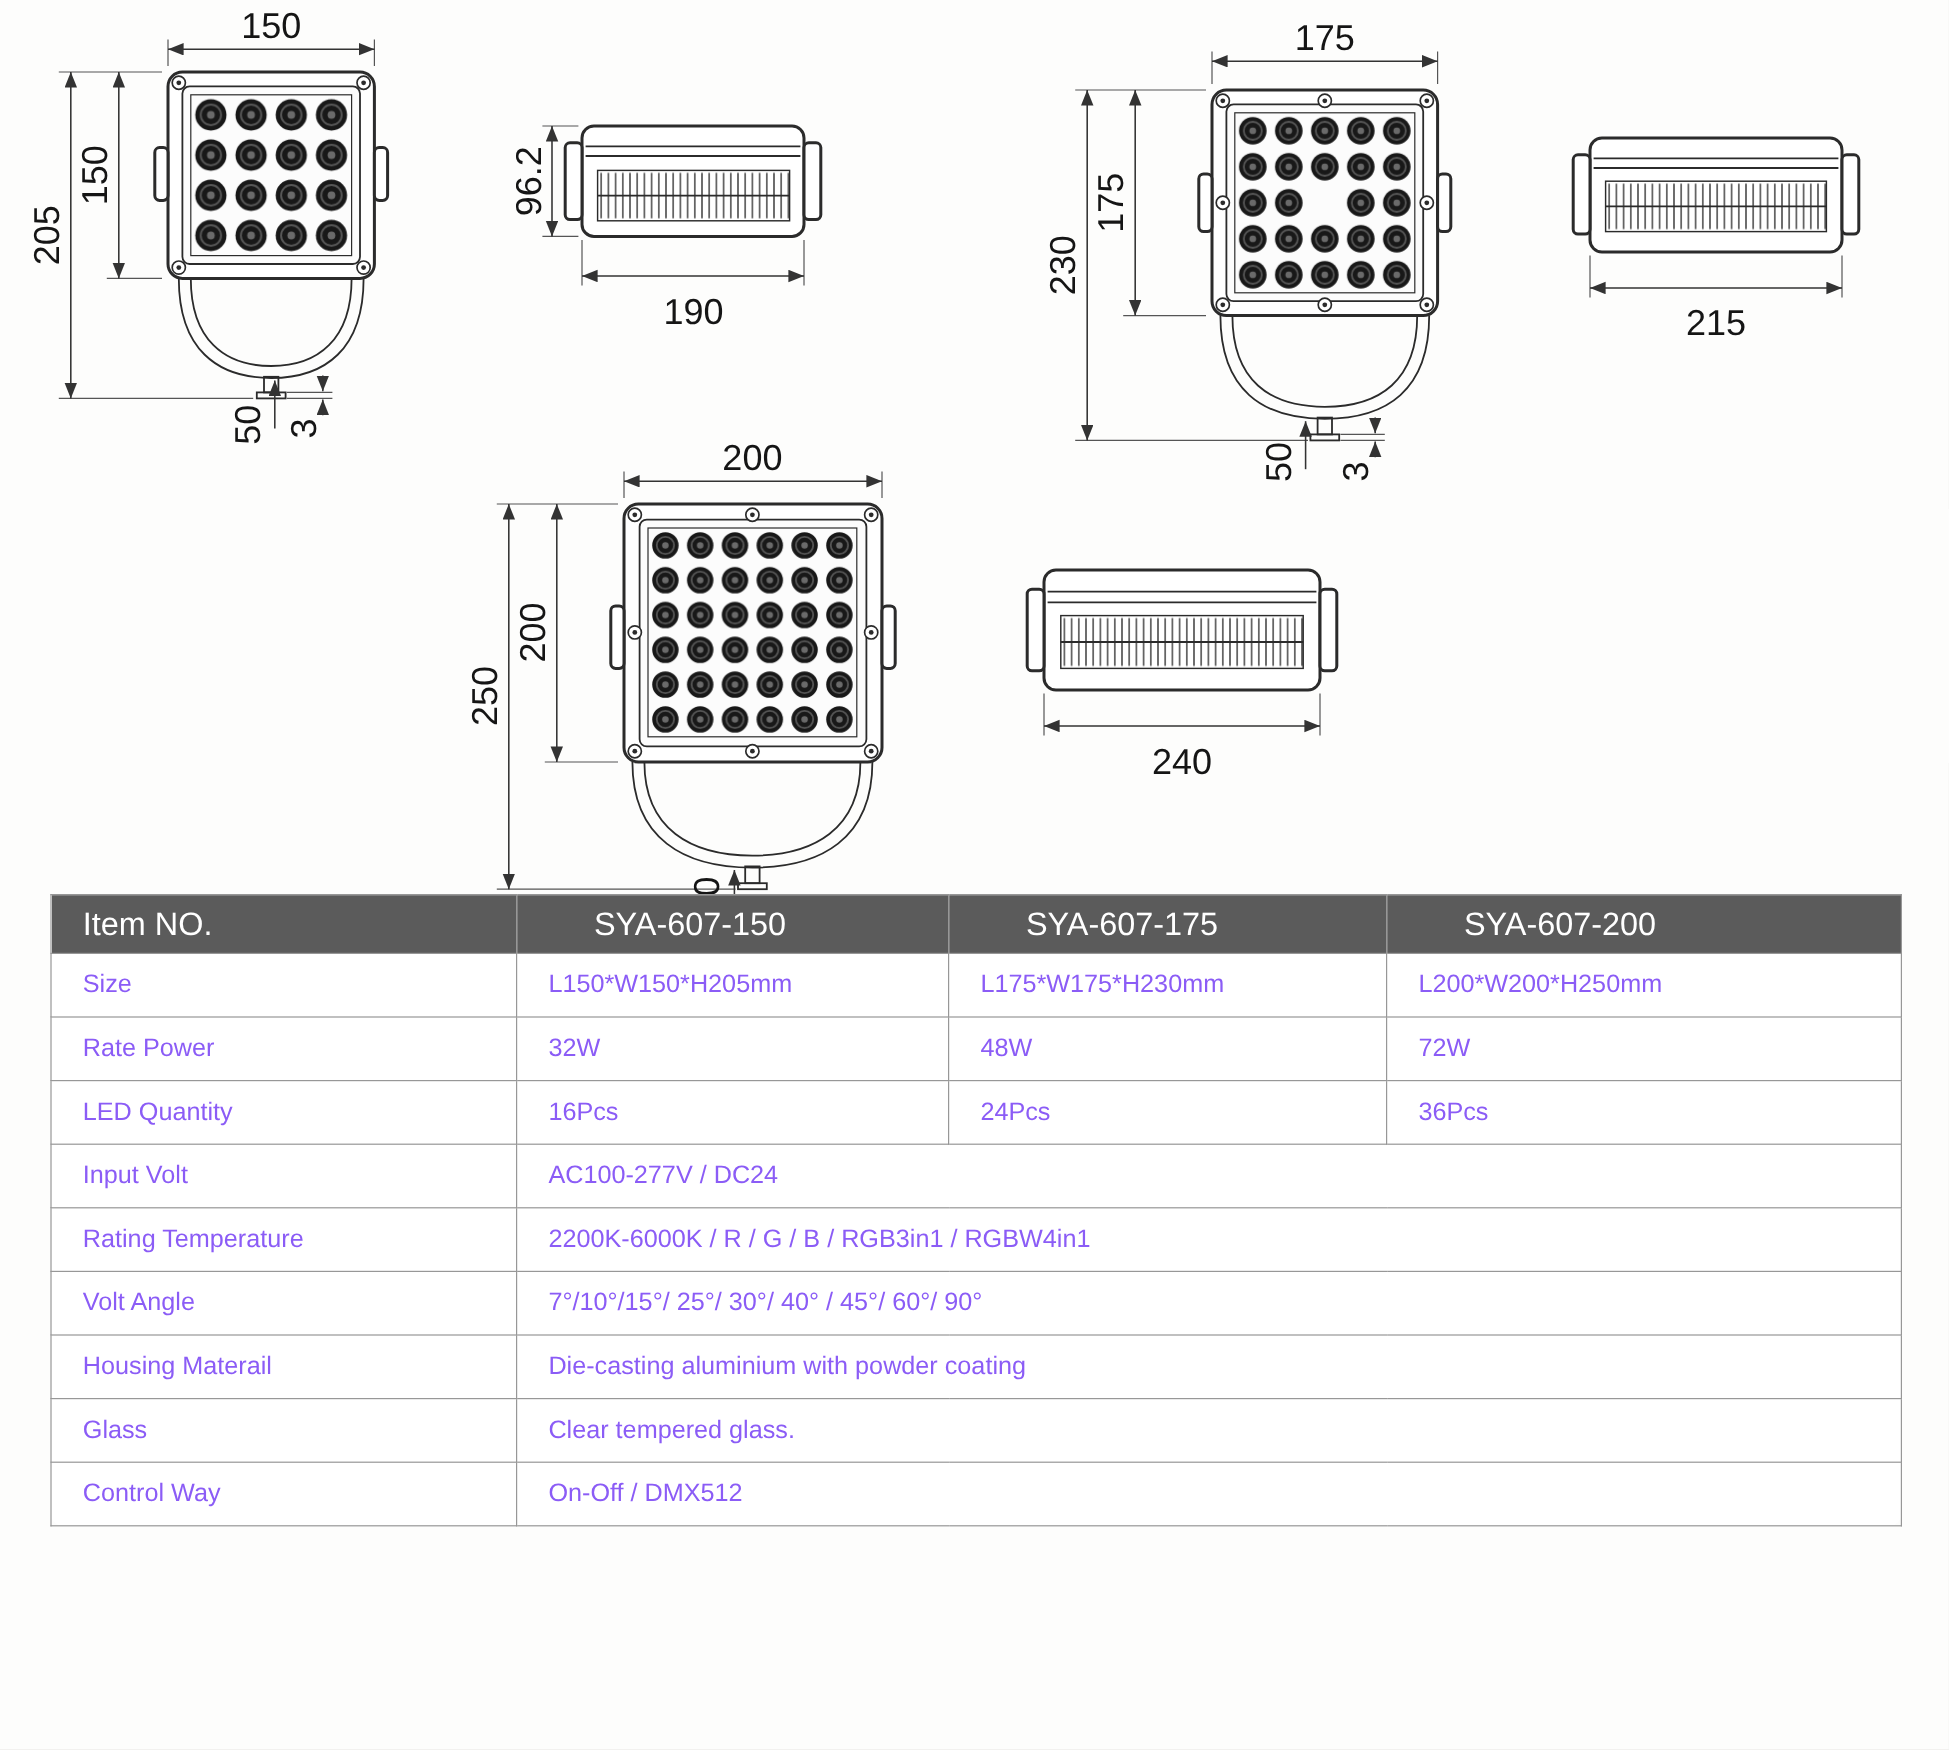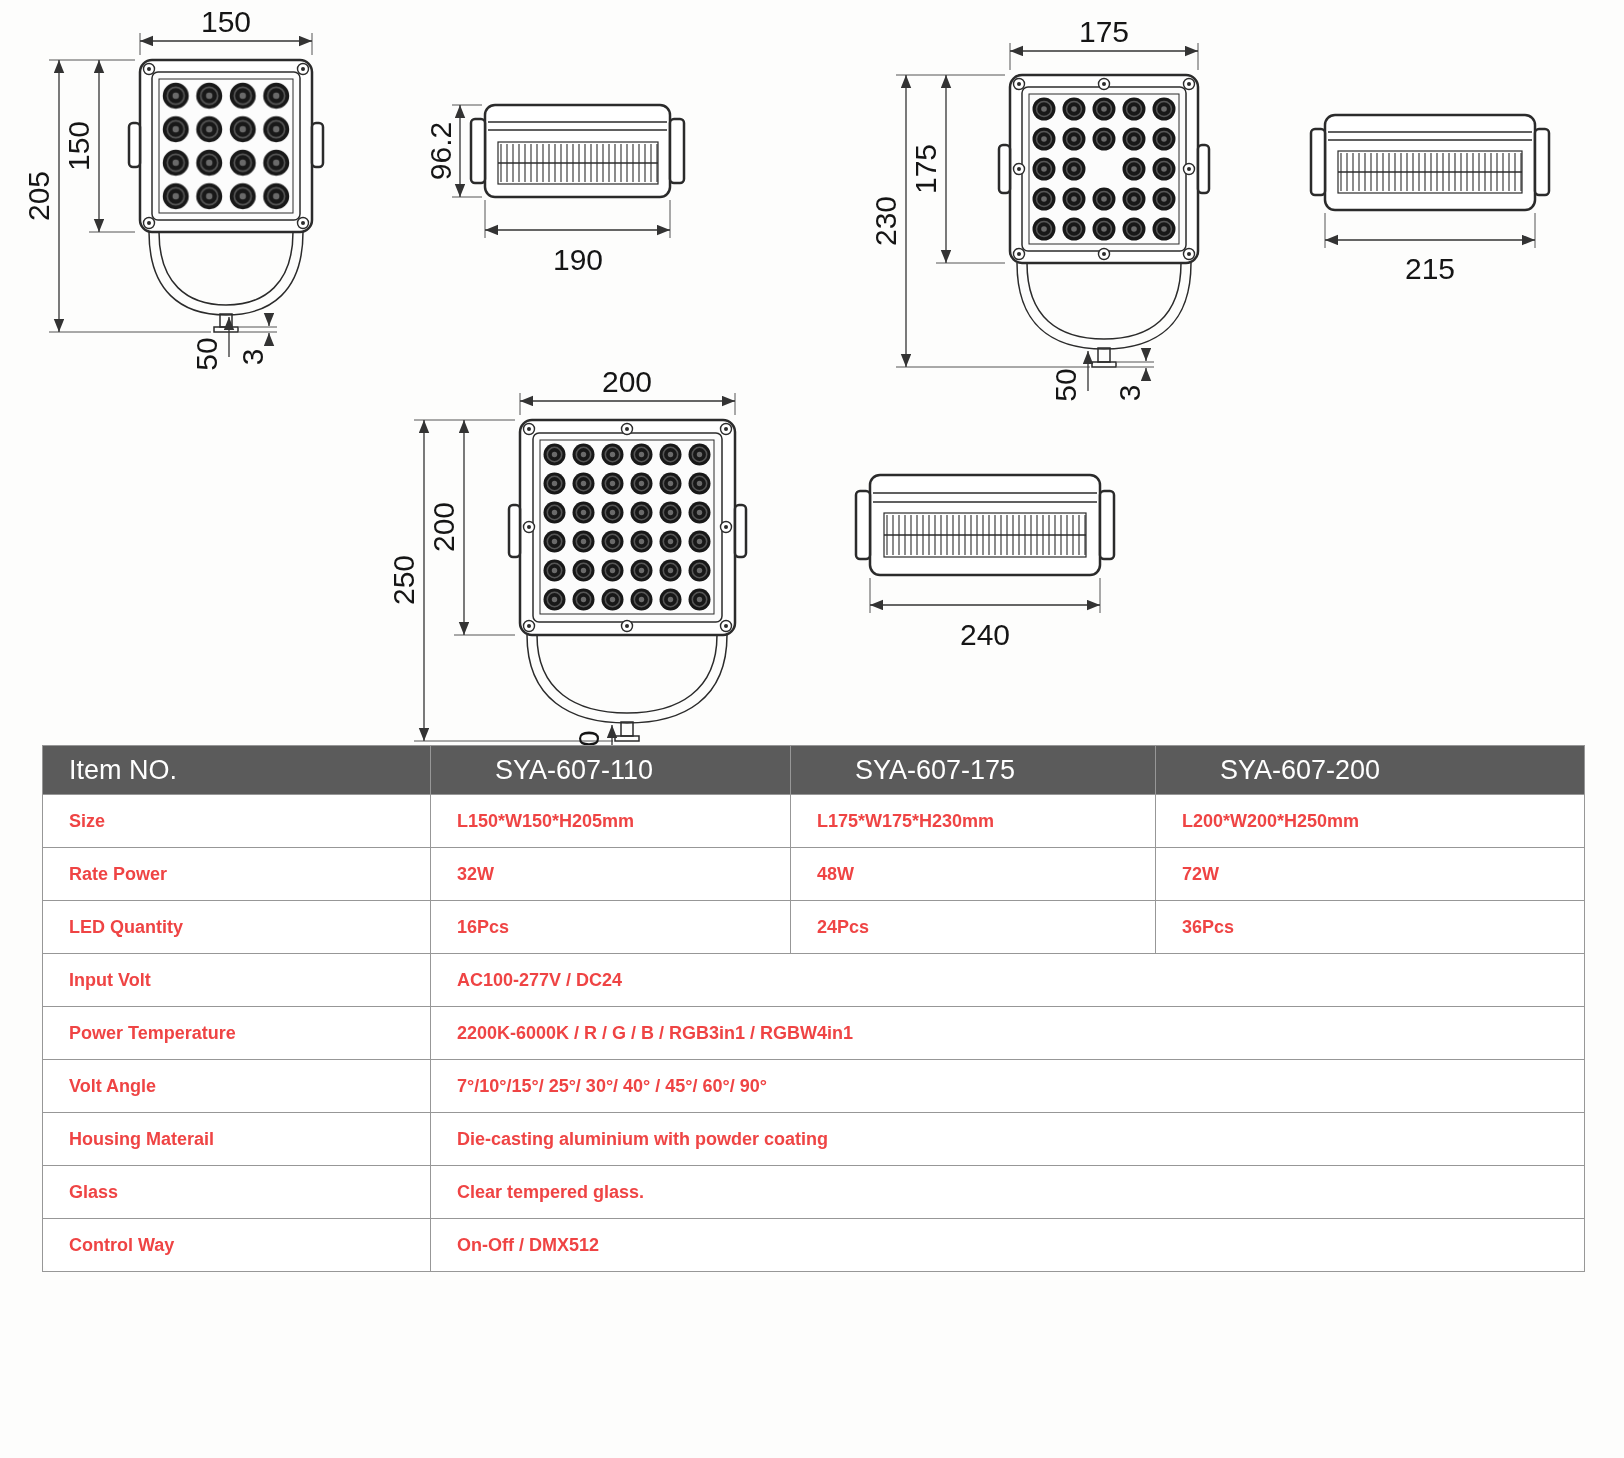--- a/index.html
+++ b/index.html
@@ -25,23 +25,23 @@
     border-collapse:collapse;
     width:1542px;
     table-layout:fixed;
     background:#ffffff;
     border-radius:12px;
   }
   .spec th, .spec td {
     border:1px solid #979797;
     text-align:left;
     vertical-align:middle;
-    font-size:18px;
-    font-weight:700;
-    color:#ef4444;
+    font-size:21px;
+    font-weight:400;
+    color:#8b5cf6;
     padding:0 8px 0 26px;
     overflow:hidden;
     white-space:nowrap;
   }
   .spec th {
     background:#5b5b5b;
     color:#ffffff;
     font-weight:400;
     font-size:27px;
     height:48px;
@@ -317,21 +317,21 @@
   <table class="spec abs" style="left:42px; top:745px;">
     <colgroup>
       <col style="width:388px">
         <col style="width:360px">
         <col style="width:365px">
         <col style="width:429px">
     </colgroup>
     <thead>
       <tr>
         <th>Item NO.</th>
-        <th class="modelcol">SYA-607-110</th>
+        <th class="modelcol">SYA-607-150</th>
         <th class="modelcol">SYA-607-175</th>
         <th class="modelcol">SYA-607-200</th>
       </tr>
     </thead>
     <tbody>
       <tr>
         <td>Size</td>
         <td>L150*W150*H205mm</td>
         <td>L175*W175*H230mm</td>
         <td>L200*W200*H250mm</td>
@@ -346,21 +346,21 @@
         <td>LED Quantity</td>
         <td>16Pcs</td>
         <td>24Pcs</td>
         <td>36Pcs</td>
       </tr>
       <tr>
         <td>Input Volt</td>
         <td colspan="3">AC100-277V  / DC24</td>
       </tr>
       <tr>
-        <td>Power Temperature</td>
+        <td>Rating Temperature</td>
         <td colspan="3">2200K-6000K / R / G / B / RGB3in1 / RGBW4in1</td>
       </tr>
       <tr>
         <td>Volt Angle</td>
         <td colspan="3">7°/10°/15°/ 25°/ 30°/ 40° / 45°/ 60°/ 90°</td>
       </tr>
       <tr>
         <td>Housing Materail</td>
         <td colspan="3">Die-casting aluminium with powder coating</td>
       </tr>

